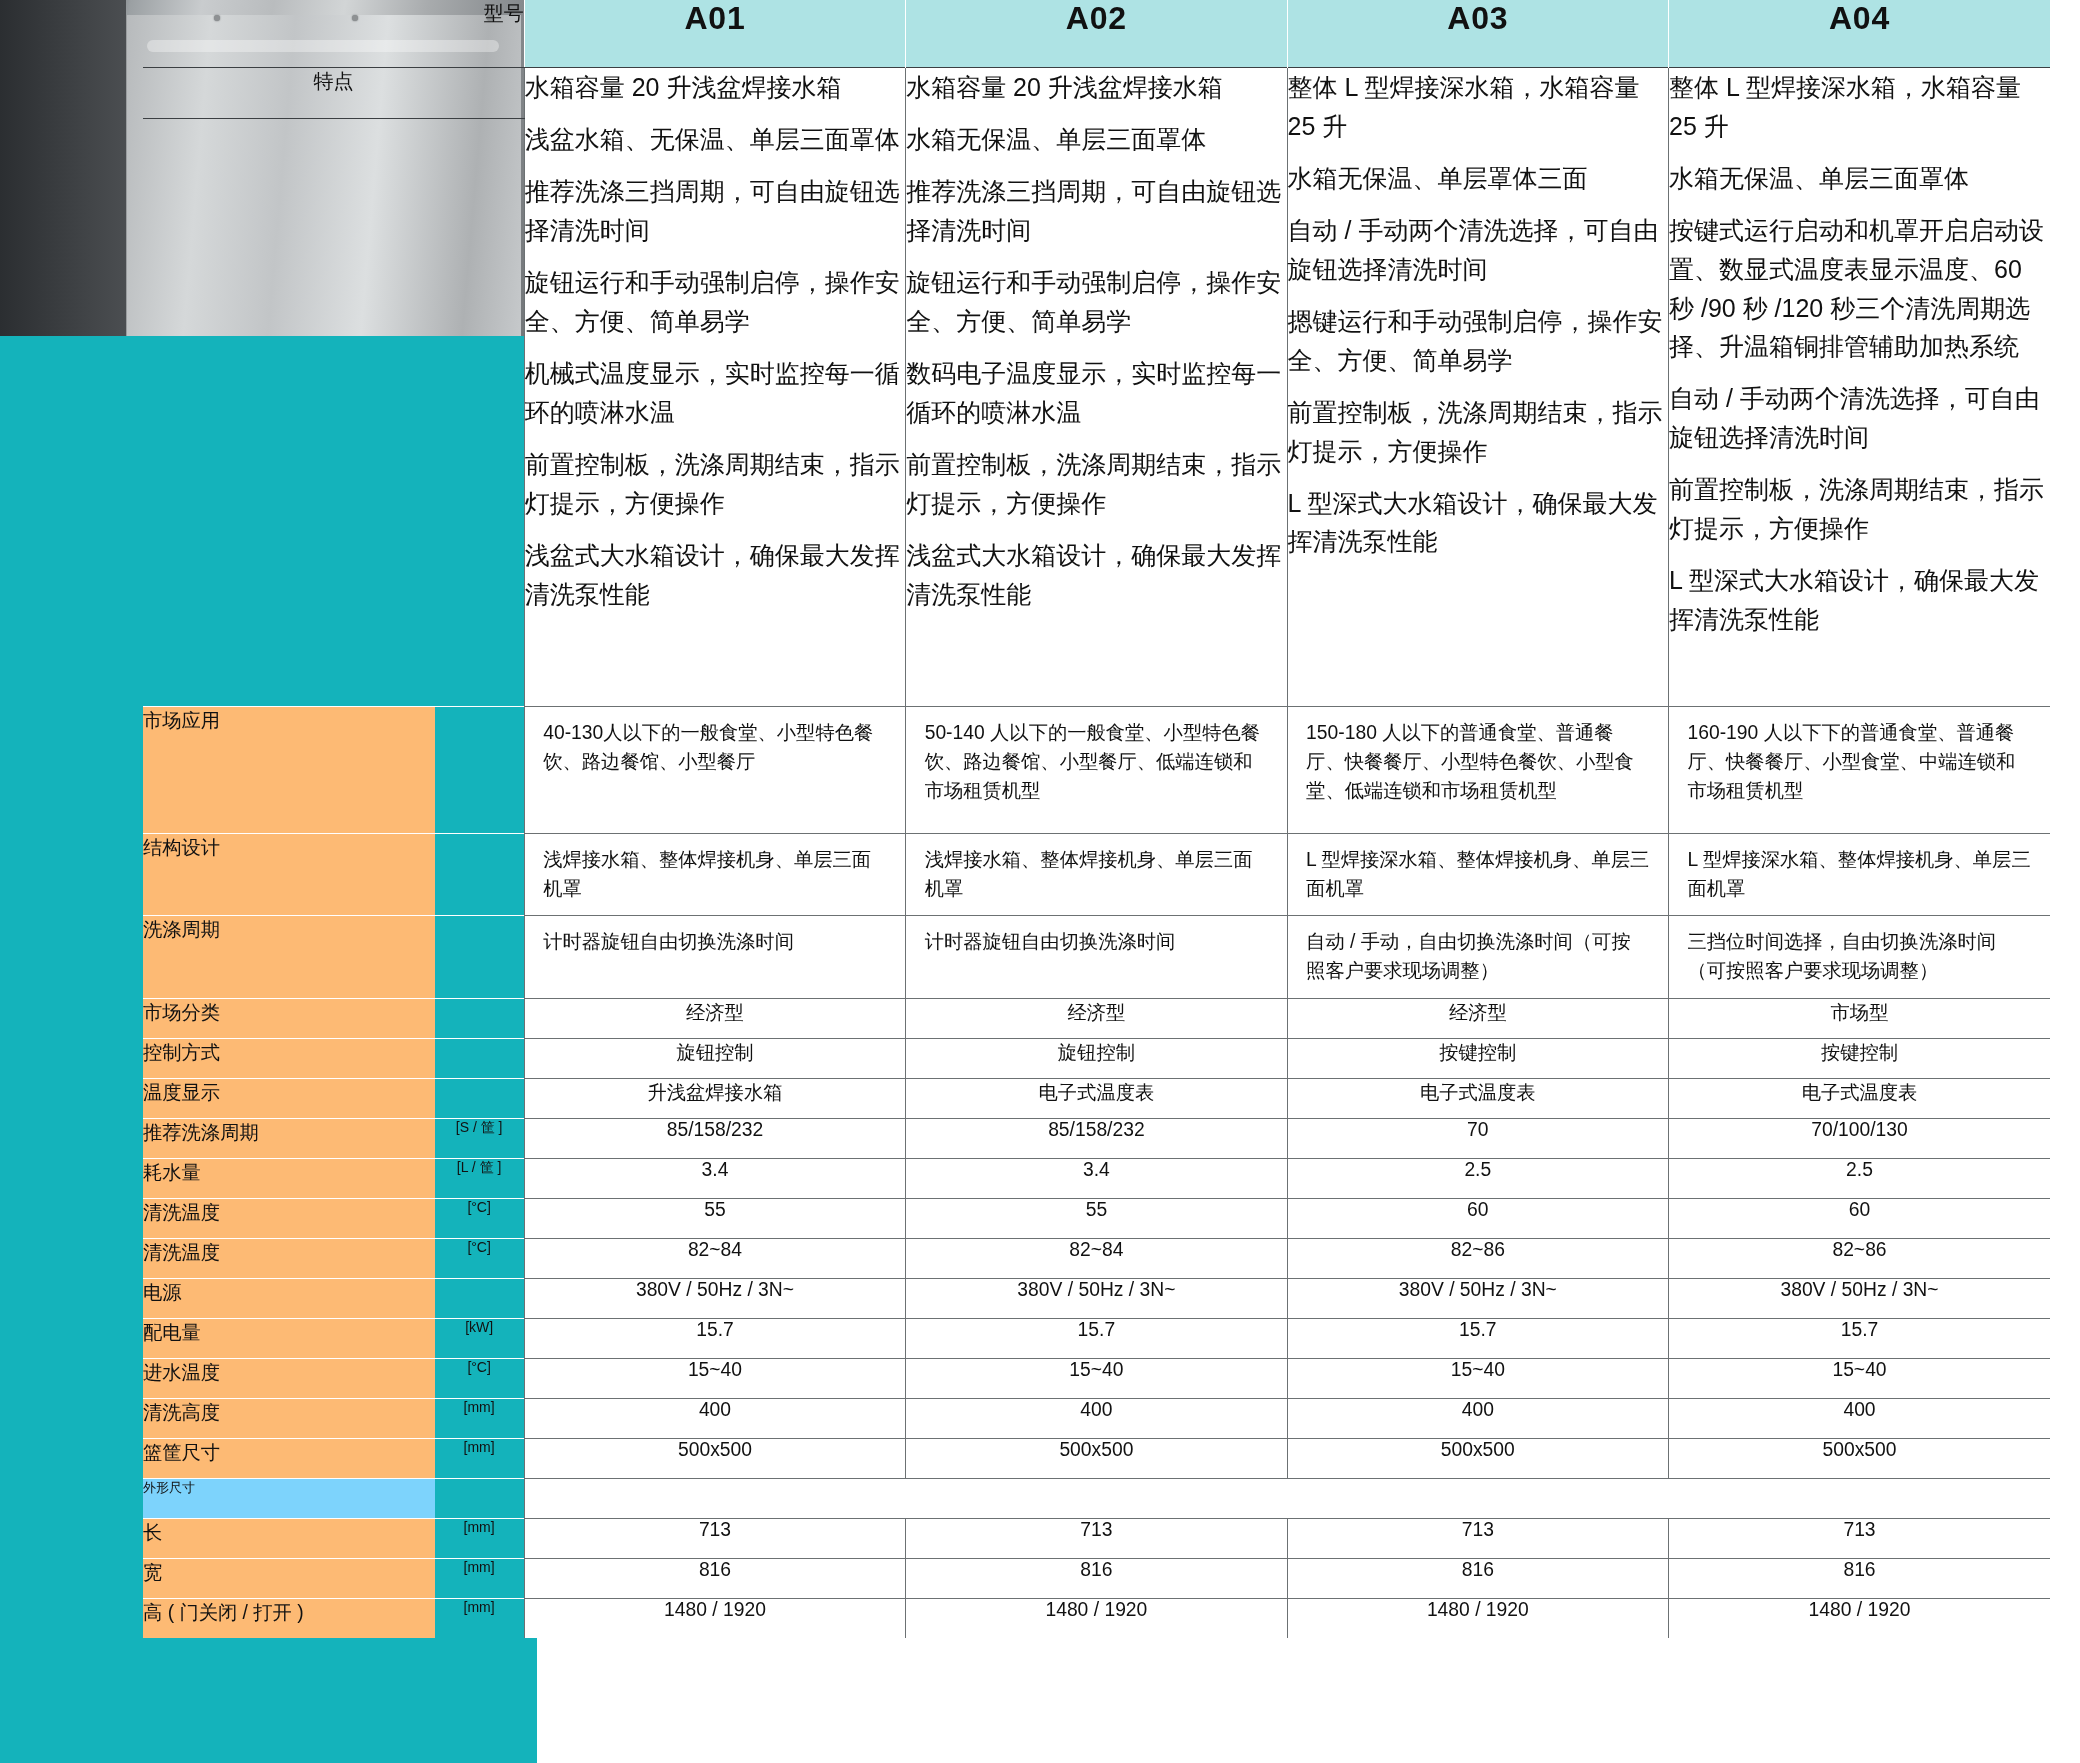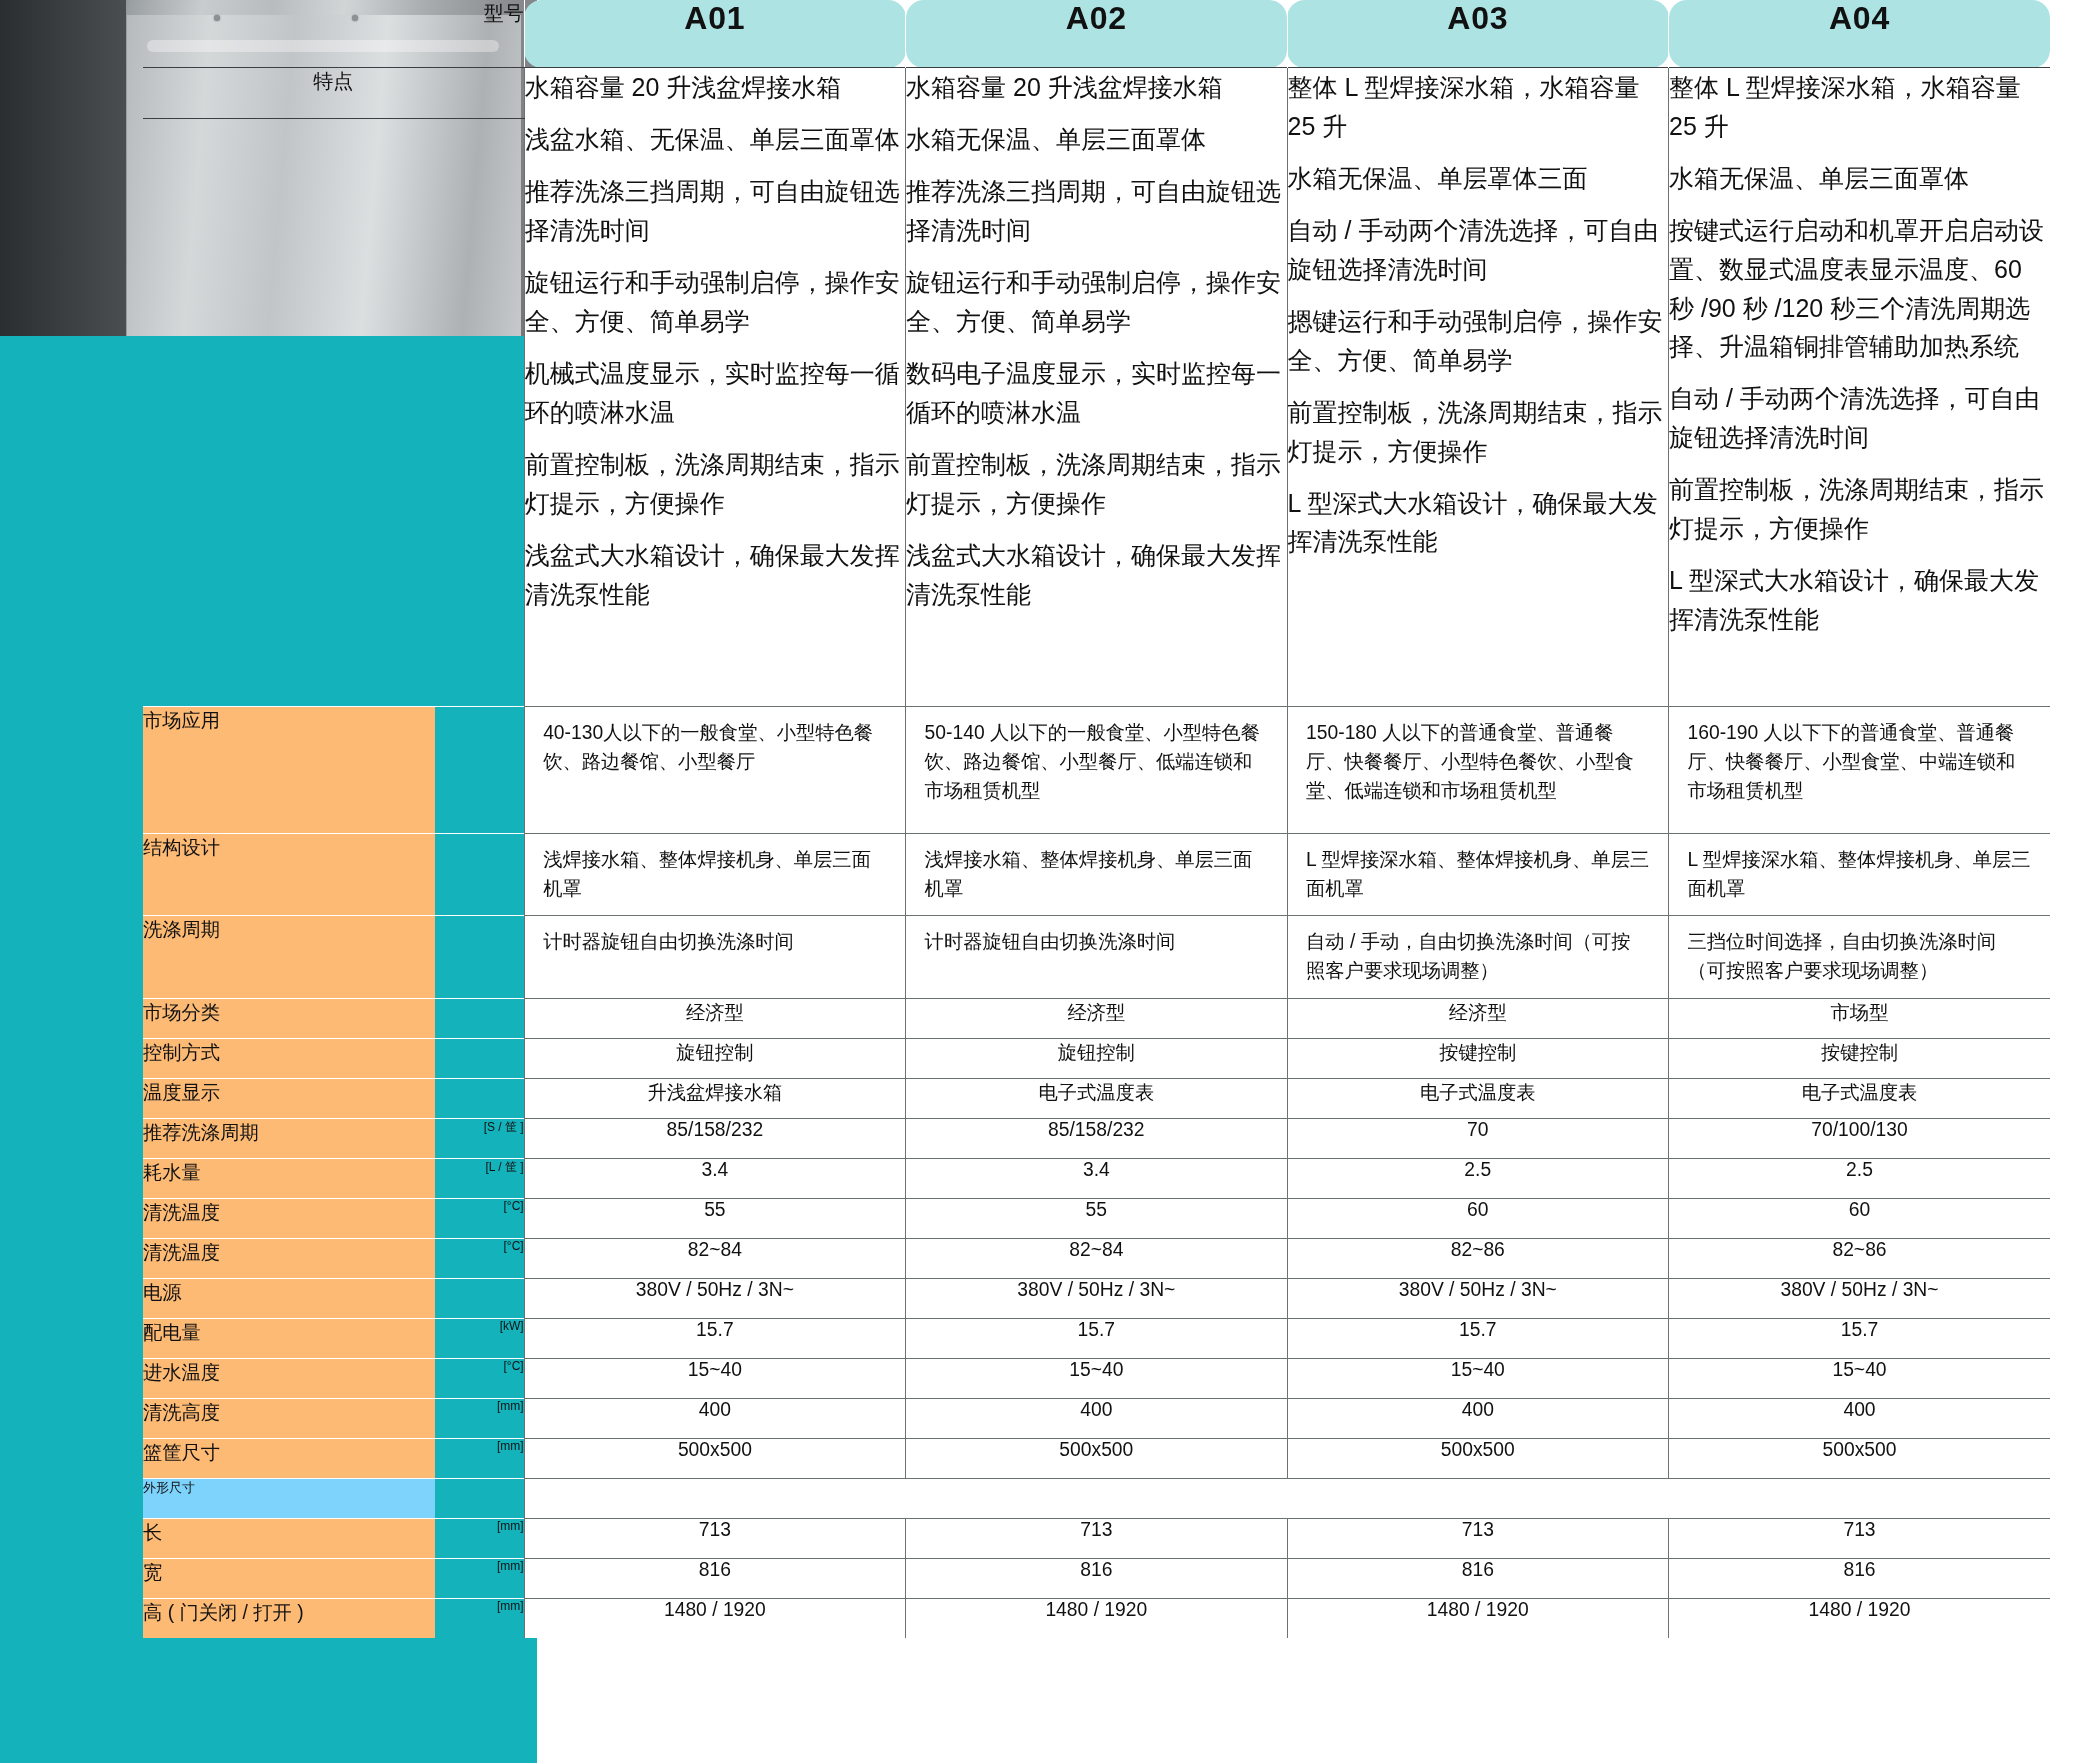--- a/index.html
+++ b/index.html
@@ -94,21 +94,20 @@
   .hdr-cell {
     background: #aee3e4;
     text-align: center;
     font-size: 32px;
     font-weight: bold;
     color: #111;
     border-left: 1.7px solid #ffffff;
     height: 67px;
     vertical-align: middle;
     letter-spacing: 0.8px;
-    border-radius: 18px;
   }
   .hdr-label {
     text-align: right;
     padding-right: 15px;
     font-size: 20px;
     font-weight: normal;
     vertical-align: middle;
     color: #111;
     background: transparent;
     border-bottom: 0.8px solid #3b3f42;
@@ -142,22 +141,22 @@
   
   .row-label {
     padding: 8.4px 0 8.4px 15px;
     font-size: 19.3px;
     color: #111;
     vertical-align: middle;
     border-top: 0.8px solid #ffffff;
   }
   .row-label.teal { background: #fdba74; }
   .row-unit {
-    text-align: right;
-    font-size: 12px;
+    text-align: center;
+    font-size: 14px;
     vertical-align: middle;
     border-top: 0.8px solid #ffffff;
     border-right: 0.8px solid #6c7173;
   }
   .row-unit.teal { background: #14b3bb; }
   .row-val {
     text-align: center;
     font-size: 19.3px;
     vertical-align: middle;
     border-left: 0.8px solid #6c7173;

